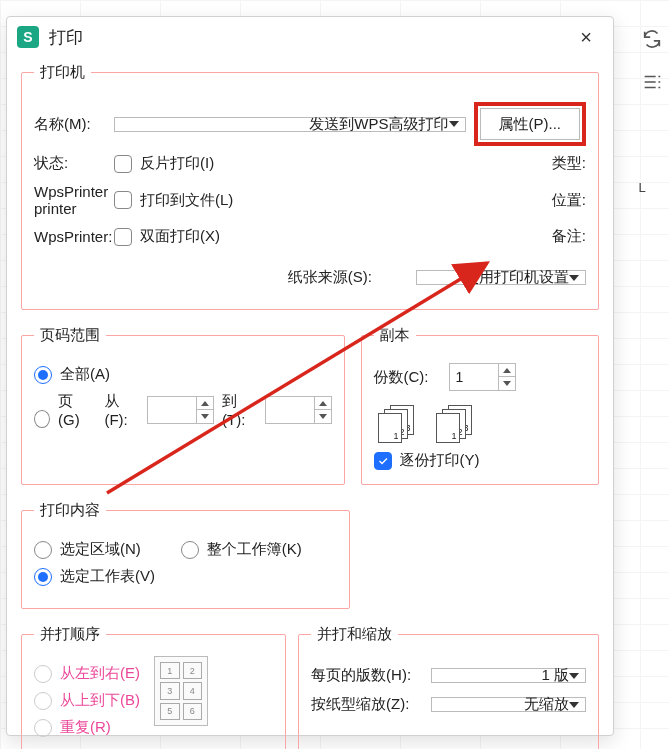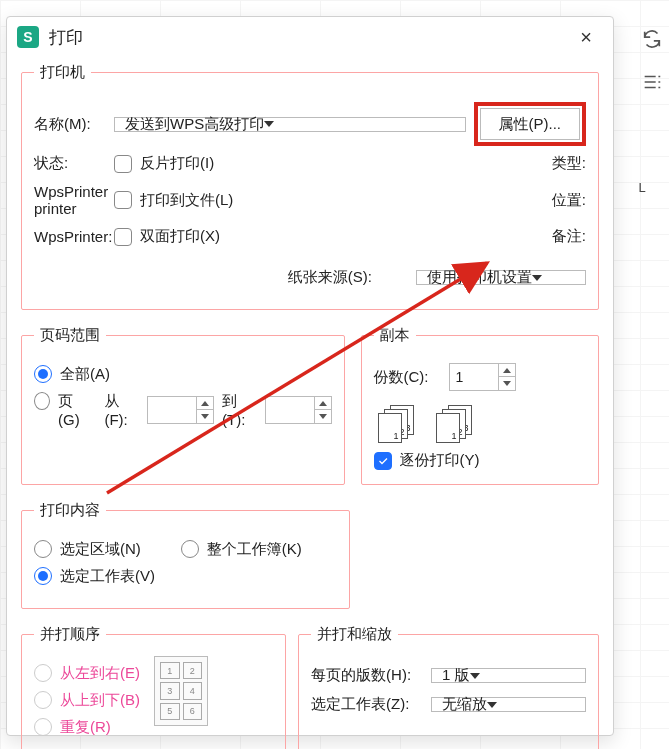--- a/index.html
+++ b/index.html
@@ -86,21 +86,21 @@
     padding: 0 6px;
     font-size: 15px;
     color: #222;
   }
 
   .row { display: flex; align-items: center; margin: 8px 0; gap: 8px; }
   .lbl { min-width: 72px; }
   .val { color: #222; }
 
   .combo {
-    display: flex; align-items: center; justify-content: flex-start;
+    display: flex; align-items: center; justify-content: flex-end;
     height: 15px;
     border: 1px solid #bbb;
     padding: 0 6px 0 10px;
     background: #fff;
   }
   .combo .caret {
     width: 0; height: 0;
     border-left: 5px solid transparent;
     border-right: 5px solid transparent;
     border-top: 6px solid #333;
@@ -135,21 +135,21 @@
     display: inline-flex; align-items: center; justify-content: center;
     background: #fff;
   }
   .chk-box.checked {
     background: #1e6fff; border-color: #1e6fff;
   }
   .chk-box.checked svg { stroke: #fff; }
   .chk-box svg { width: 12px; height: 12px; stroke-width: 2.5; fill: none; }
 
   .radio {
-    display: inline-flex; align-items: flex-start; gap: 8px;
+    display: inline-flex; align-items: flex-end; gap: 8px;
     cursor: pointer;
   }
   .radio-dot {
     width: 18px; height: 18px; border: 1.5px solid #888; border-radius: 50%;
     display: inline-flex; align-items: center; justify-content: center;
   }
   .radio-dot.checked { border-color: #1e6fff; }
   .radio-dot.checked::after {
     content: ""; width: 10px; height: 10px; border-radius: 50%;
     background: #1e6fff;
@@ -416,21 +416,21 @@
         <fieldset class="gbox" style="flex:1.15">
           <legend>并打和缩放</legend>
           <div class="field-line">
             <span class="flabel">每页的版数(H):</span>
             <div class="combo" style="flex:1">
               <span>1 版</span>
               <span class="caret"></span>
             </div>
           </div>
           <div class="field-line">
-            <span class="flabel">选定工作表(Z):</span>
+            <span class="flabel">按纸型缩放(Z):</span>
             <div class="combo" style="flex:1">
               <span>无缩放</span>
               <span class="caret"></span>
             </div>
           </div>
 
         </fieldset>
       </div>
 
       <svg class="annot-arrow" width="460" height="260">

